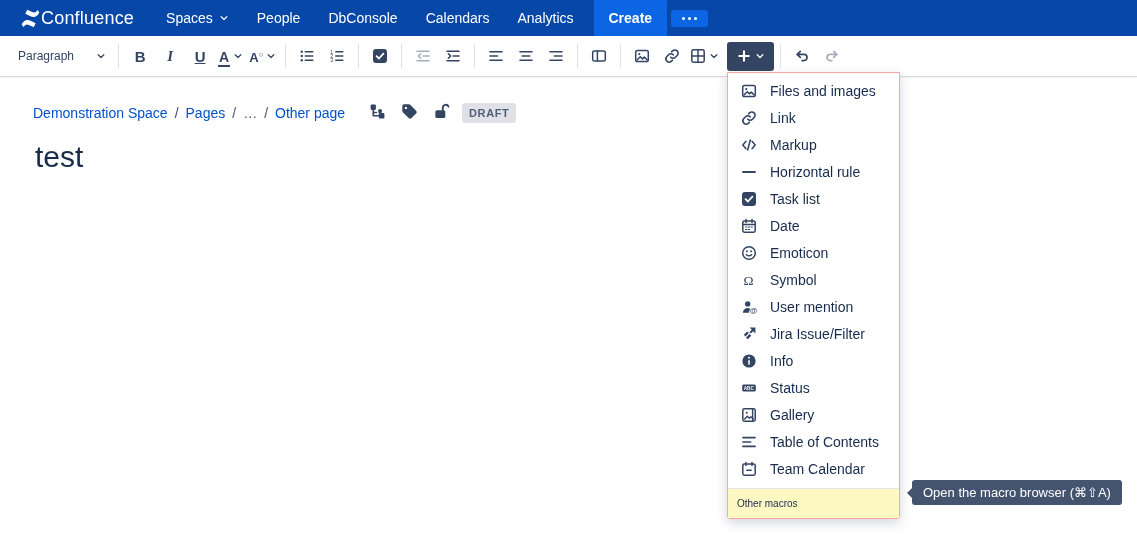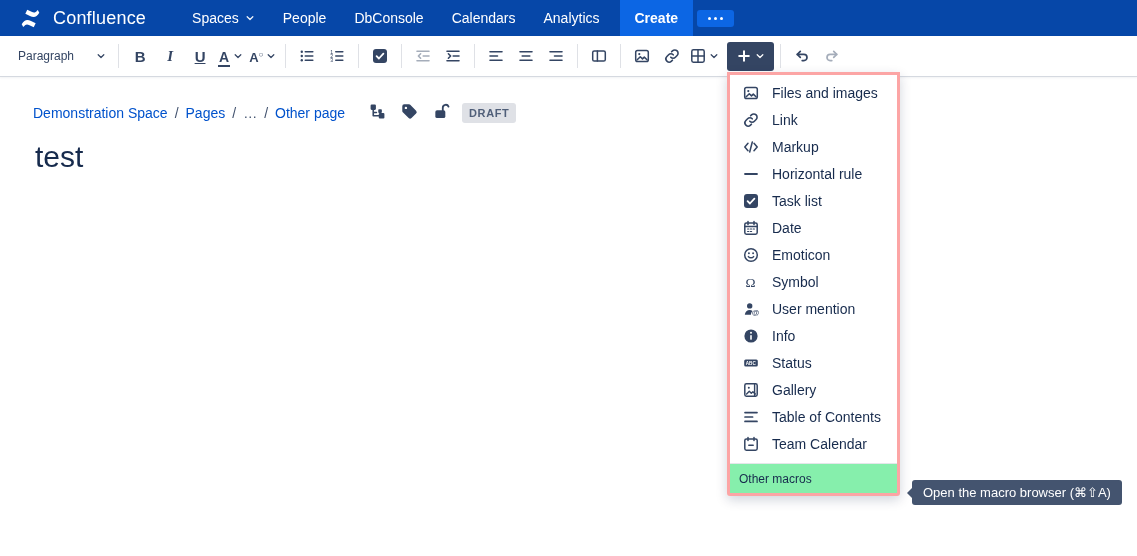--- a/index.html
+++ b/index.html
@@ -14,21 +14,21 @@
 
   
   .topnav {
     height: 36px;
     background: #0647A8;
     display: flex;
     align-items: center;
     padding: 0 16px 0 20px;
     color: #fff;
   }
-  .logo { display: flex; align-items: center; gap: 12px; margin-right: 32px; cursor: pointer; }
+  .logo { display: flex; align-items: center; gap: 0; margin-right: 18px; cursor: pointer; }
   .logo svg { width: 21px; height: 21px; }
   .logo-text { font-size: 18px; font-weight: 500; letter-spacing: .2px; }
   .nav-items { display: flex; align-items: center; height: 36px; }
   .nav-item {
     font-size: 14px; padding: 0 14px; height: 38px;
     display: flex; align-items: center; gap: 6px; cursor: pointer; white-space: nowrap;
   }
   .nav-item .chev { display: flex; opacity: .95; }
   .btn-create {
     background: #0C66E4; color: #fff; font-weight: 700; font-size: 14px;
@@ -92,36 +92,36 @@
   .badge-draft {
     background: #DFE1E6; color: #505F79; font-size: 11px; font-weight: 700;
     letter-spacing: .6px; padding: 4px 7px; border-radius: 3px; margin-left: 12px;
   }
   .page-title { margin: 17px 0 0 2px; font-size: 30px; font-weight: 500; color: #172B4D; }
 
   
   .insert-menu {
     position: absolute; left: 727px; top: 72px; width: 173px;
     background: #fff;
-    border: 3px solid #fca5a5;
+    border: 1px solid #fca5a5;
     box-shadow: 0 4px 12px rgba(9,30,66,.18);
     border-radius: 0 0 3px 3px;
     padding-top: 4px;
     z-index: 10;
   }
   .menu-item {
     height: 27px; display: flex; align-items: center; gap: 13px;
     padding: 0 8px 0 13px; font-size: 14px; color: #172B4D; cursor: pointer; white-space: nowrap;
   }
   .menu-item .ic { width: 16px; height: 16px; color: #344563; display: flex; flex: none; }
   .menu-item .ic svg { width: 16px; height: 16px; display: block; }
   .menu-footer {
-    margin-top: 6px; border-top: 1px solid #E4E6EA; background: #86efac;
+    margin-top: 6px; border-top: 1px solid #E4E6EA; background: #fef9c3;
     height: 30px; display: flex; align-items: center; padding: 0 9px;
-    font-size: 12px; color: #172B4D; cursor: pointer;
+    font-size: 10px; color: #172B4D; cursor: pointer;
   }
 
   
   .tooltip {
     position: absolute; left: 912px; top: 480px;
     background: #44546F; color: #fff; font-size: 13px;
     border-radius: 3px; padding: 5px 11px; white-space: nowrap; z-index: 20;
   }
   .tooltip::before {
     content: ""; position: absolute; left: -5px; top: 50%; transform: translateY(-50%);
@@ -464,20 +464,32 @@
             <circle cx="6.7" cy="4.9" r="2.7" fill="currentColor"></circle>
             <path d="M1.8 13.8c.4-3.1 2.3-4.7 4.9-4.7 1.1 0 2 .3 2.8.9a5 5 0 00-1.6 3.8z" fill="currentColor"></path>
             <text x="8.8" y="14.4" font-size="7.5" fill="currentColor">@</text>
           </svg>
         </span>
         <span>User mention</span>
       </div>
       <div class="menu-item">
         <span class="ic">
           <svg viewBox="0 0 16 16">
+            <g fill="currentColor">
+              <path d="M8.6 1.6h5.8v5.8l-2.2-2.2-2.4 2.4-1.4-1.4 2.4-2.4z"></path>
+              <path d="M6.2 5.4l1.7 1.7-3.4 3.4-1.7-1.7z"></path>
+              <path d="M8.6 8l1.7 1.7-3.6 3.6L5 11.6z"></path>
+            </g>
+          </svg>
+        </span>
+        <span>Jira Issue/Filter</span>
+      </div>
+      <div class="menu-item">
+        <span class="ic">
+          <svg viewBox="0 0 16 16">
             <circle cx="8" cy="8" r="6.6" fill="currentColor"></circle>
             <rect x="7.2" y="6.9" width="1.6" height="5" rx=".8" fill="#fff"></rect>
             <circle cx="8" cy="4.7" r="1" fill="#fff"></circle>
           </svg>
         </span>
         <span>Info</span>
       </div>
       <div class="menu-item">
         <span class="ic">
           <svg viewBox="0 0 16 16">

